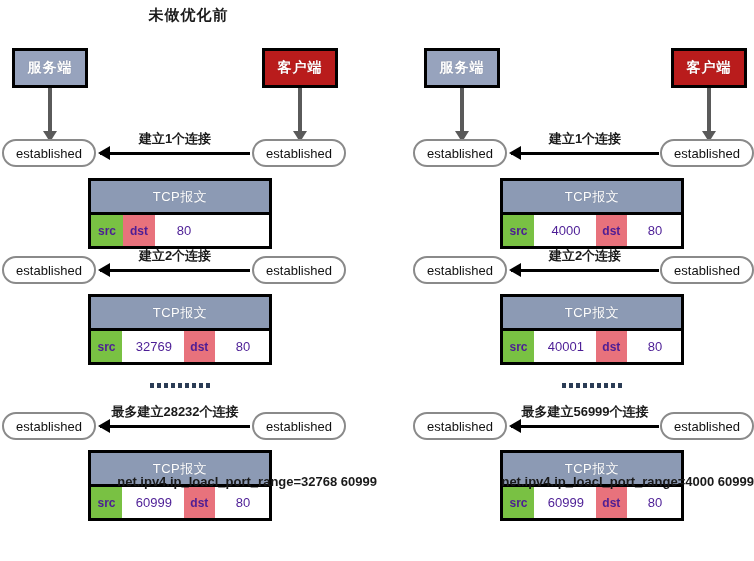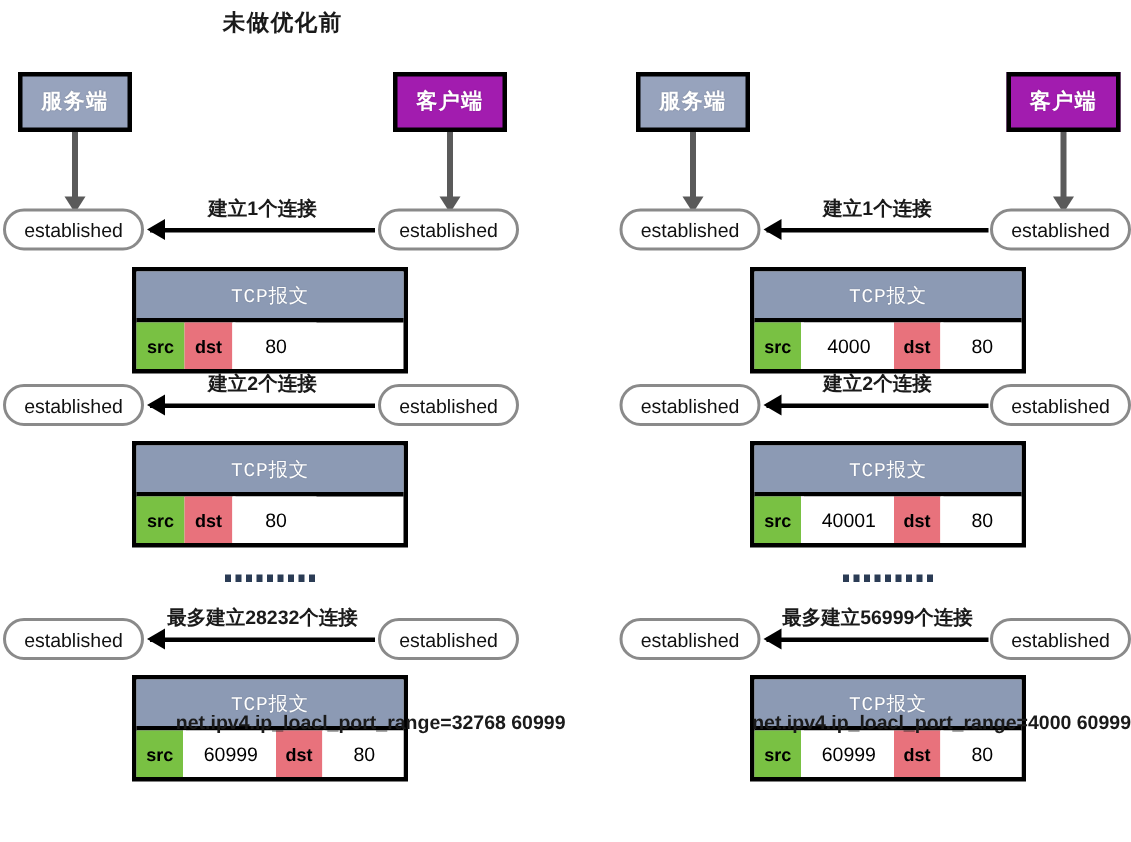--- a/index.html
+++ b/index.html
@@ -26,21 +26,21 @@
     position:absolute;
     width:76px;height:40px;
     border:3px solid #000000;
     box-sizing:border-box;
     display:flex;align-items:center;justify-content:center;
     font-size:14px;font-weight:bold;color:#ffffff;
     letter-spacing:1px;
     text-shadow:0 0 1px rgba(0,0,0,.25);
   }
   .node-box.server{background:#97a3bd;}
-  .node-box.client{background:#a21caf;}
+  .node-box.client{background:#b91c1c;}
 
   
   .vconn{position:absolute;width:4px;background:#5a5a5a;}
   .vconn .head{
     position:absolute;left:-5px;bottom:-10px;
     width:0;height:0;
     border-left:7px solid transparent;
     border-right:7px solid transparent;
     border-top:11px solid #5a5a5a;
   }
@@ -83,26 +83,25 @@
     background:#ffffff;
   }
   .tcp-header{
     background:#8c9ab4;
     color:#ffffff;
     font-size:13px;
     height:31px;
     display:flex;align-items:center;justify-content:center;
     letter-spacing:.5px;
     text-shadow:0 0 1px rgba(0,0,0,.2);
-    font-family:Liberation Mono, monospace;
   }
   .tcp-row{display:flex;height:31px;border-top:3px solid #000000;}
   .tcp-cell{
     display:flex;align-items:center;justify-content:center;
-    font-size:13px;color:#000000;
+    font-size:13px;color:#4c1d95;
     box-sizing:border-box;
     height:100%;
   }
   .tcp-cell.lbl{font-weight:bold;font-size:12px;}
   .tcp-cell.src{background:#79c143;width:32px;}
   .tcp-cell.srcval{background:#ffffff;width:64px;border-left:2px solid #ffffff;}
   .tcp-cell.dst{background:#e8727c;width:32px;}
   .tcp-cell.dstval{background:#ffffff;width:56px;border-left:2px solid #ffffff;}
 
   
@@ -155,20 +154,21 @@
   <div class="pill" style="left:2px;top:256px;">established</div>
   <div class="pill" style="left:252px;top:256px;">established</div>
   <div class="harrow" style="left:100px;top:269px;width:150px;">
     <span class="head"></span>
     <span class="harrow-label">建立2个连接</span>
   </div>
   <div class="tcp" style="left:88px;top:294px;width:184px;">
     <div class="tcp-header">TCP报文</div>
     <div class="tcp-row">
       <div class="tcp-cell lbl src">src</div>
+      <div class="tcp-cell srcval">32769</div>
       <div class="tcp-cell lbl dst">dst</div>
       <div class="tcp-cell dstval">80</div>
     </div>
   </div>
 
   <div class="dots" style="left:150px;top:383px;">
     <i></i>
       <i></i>
       <i></i>
       <i></i>

